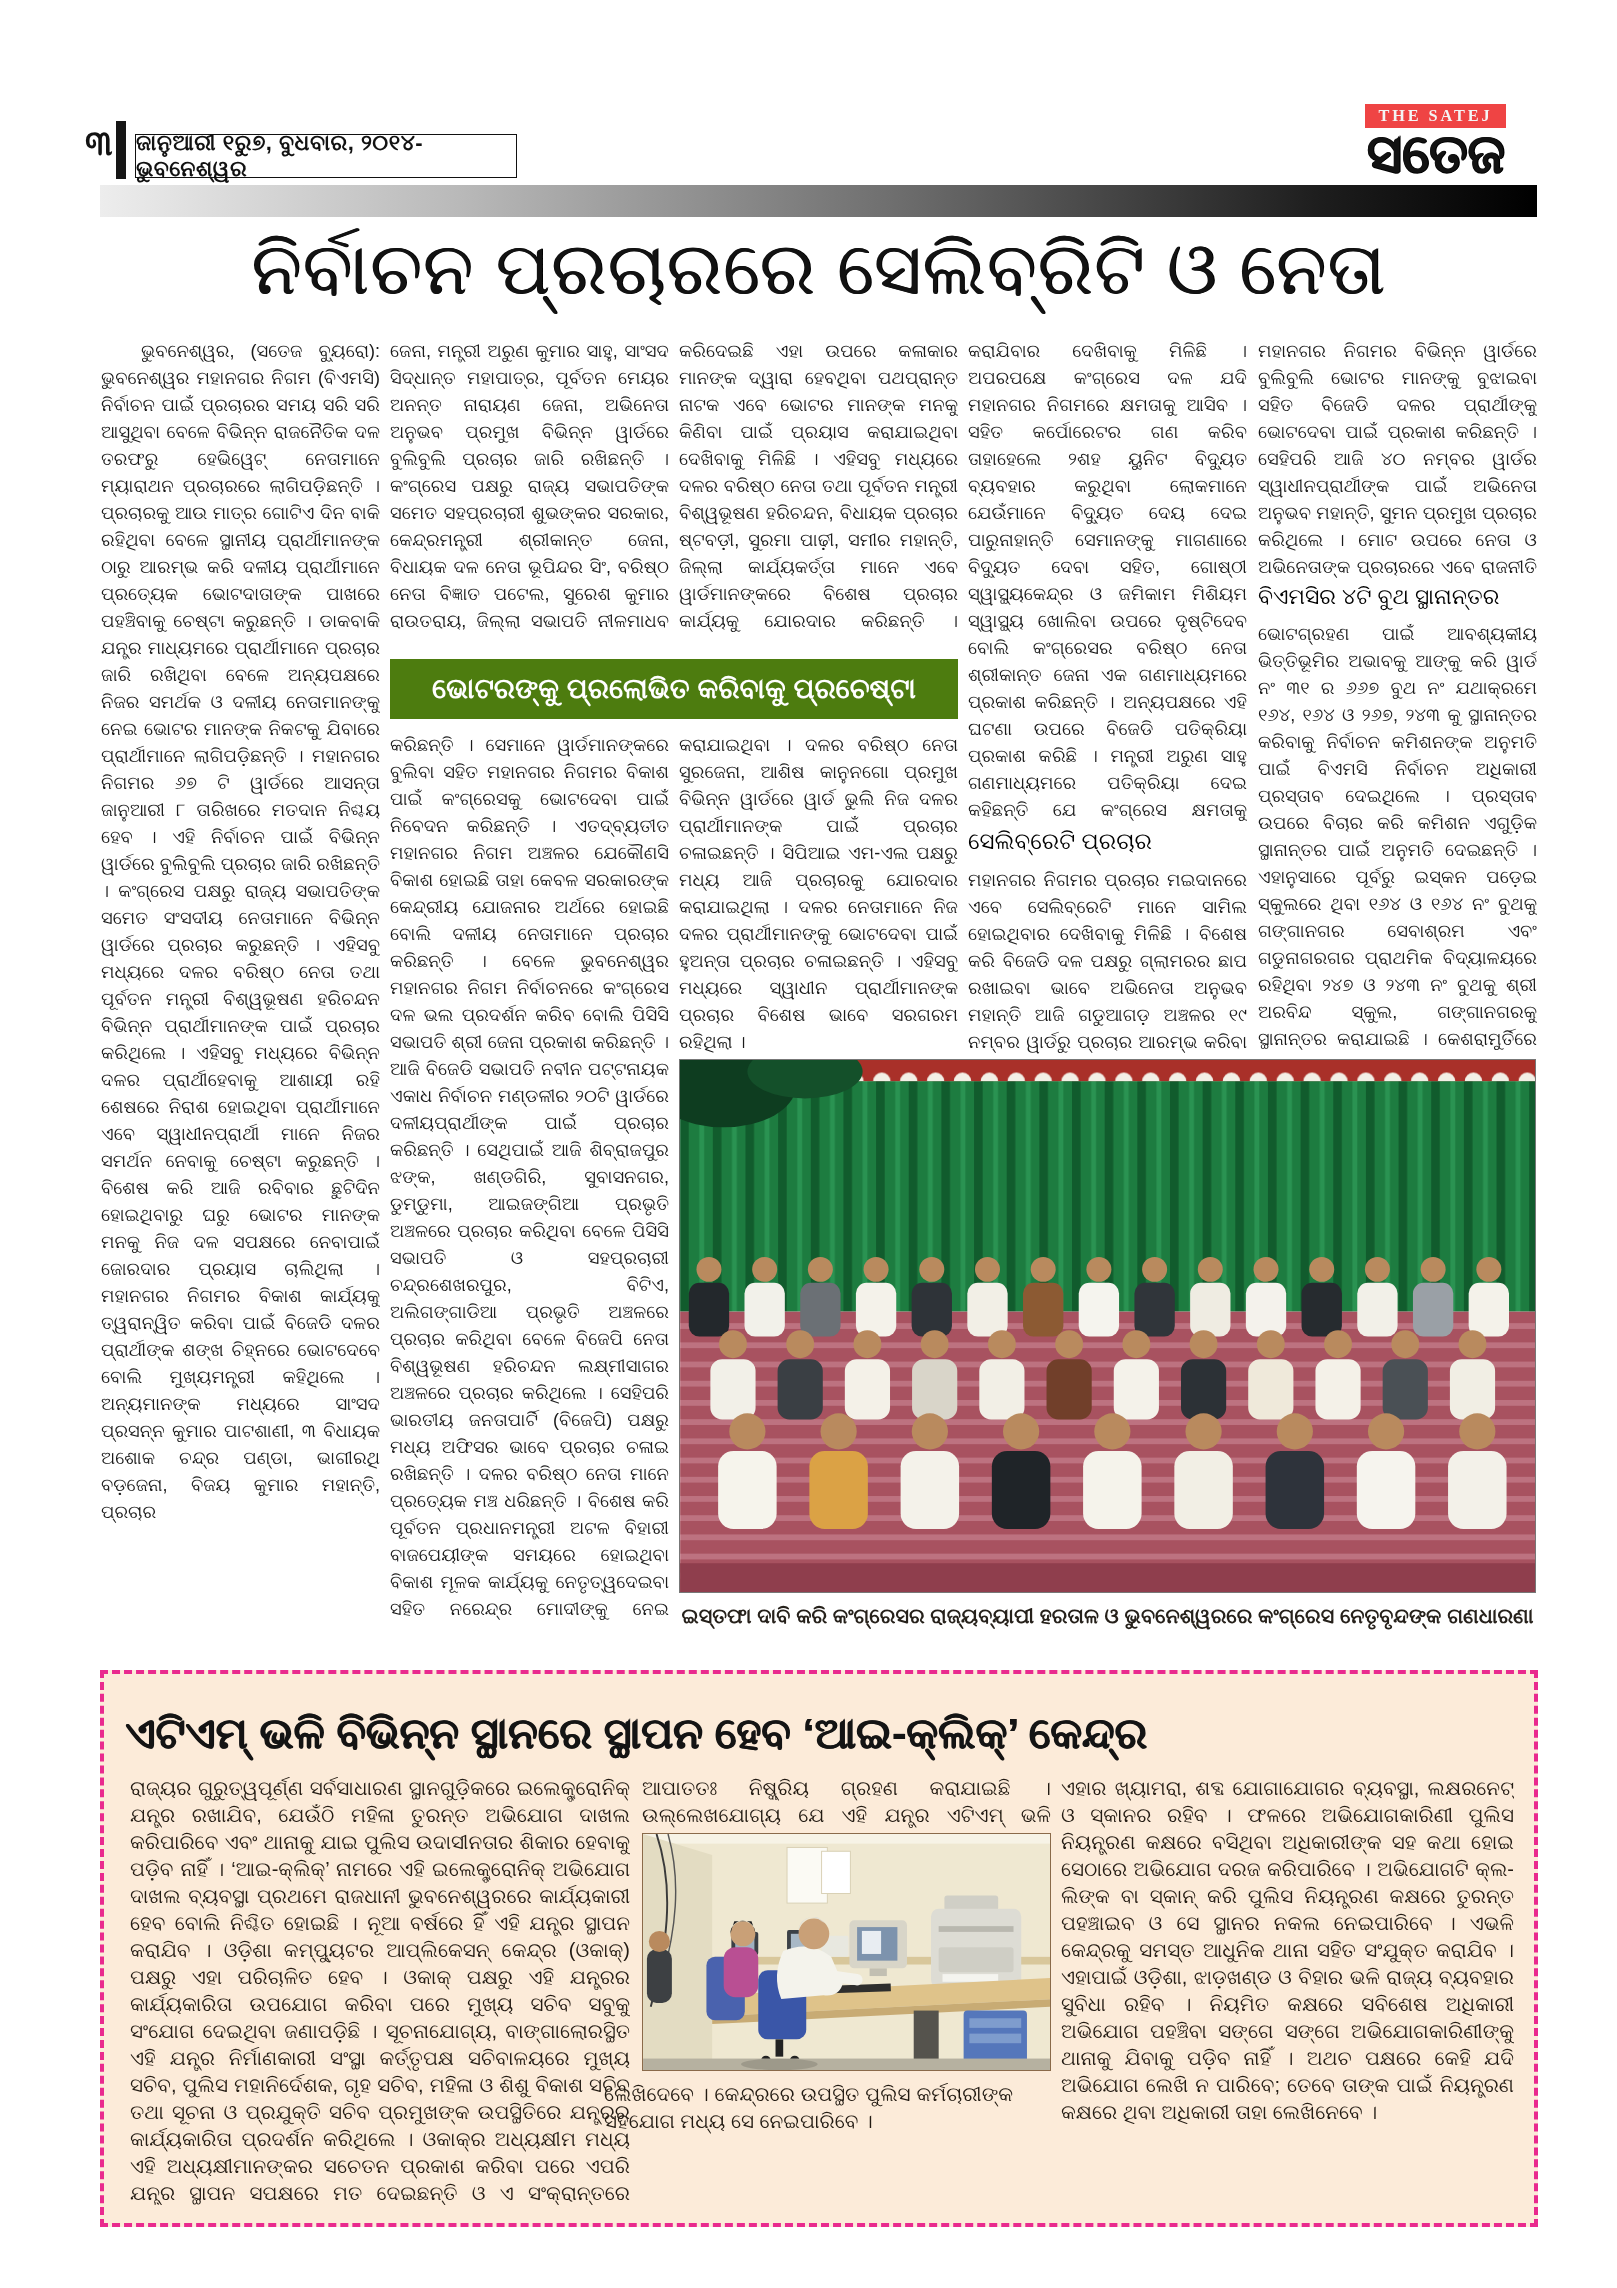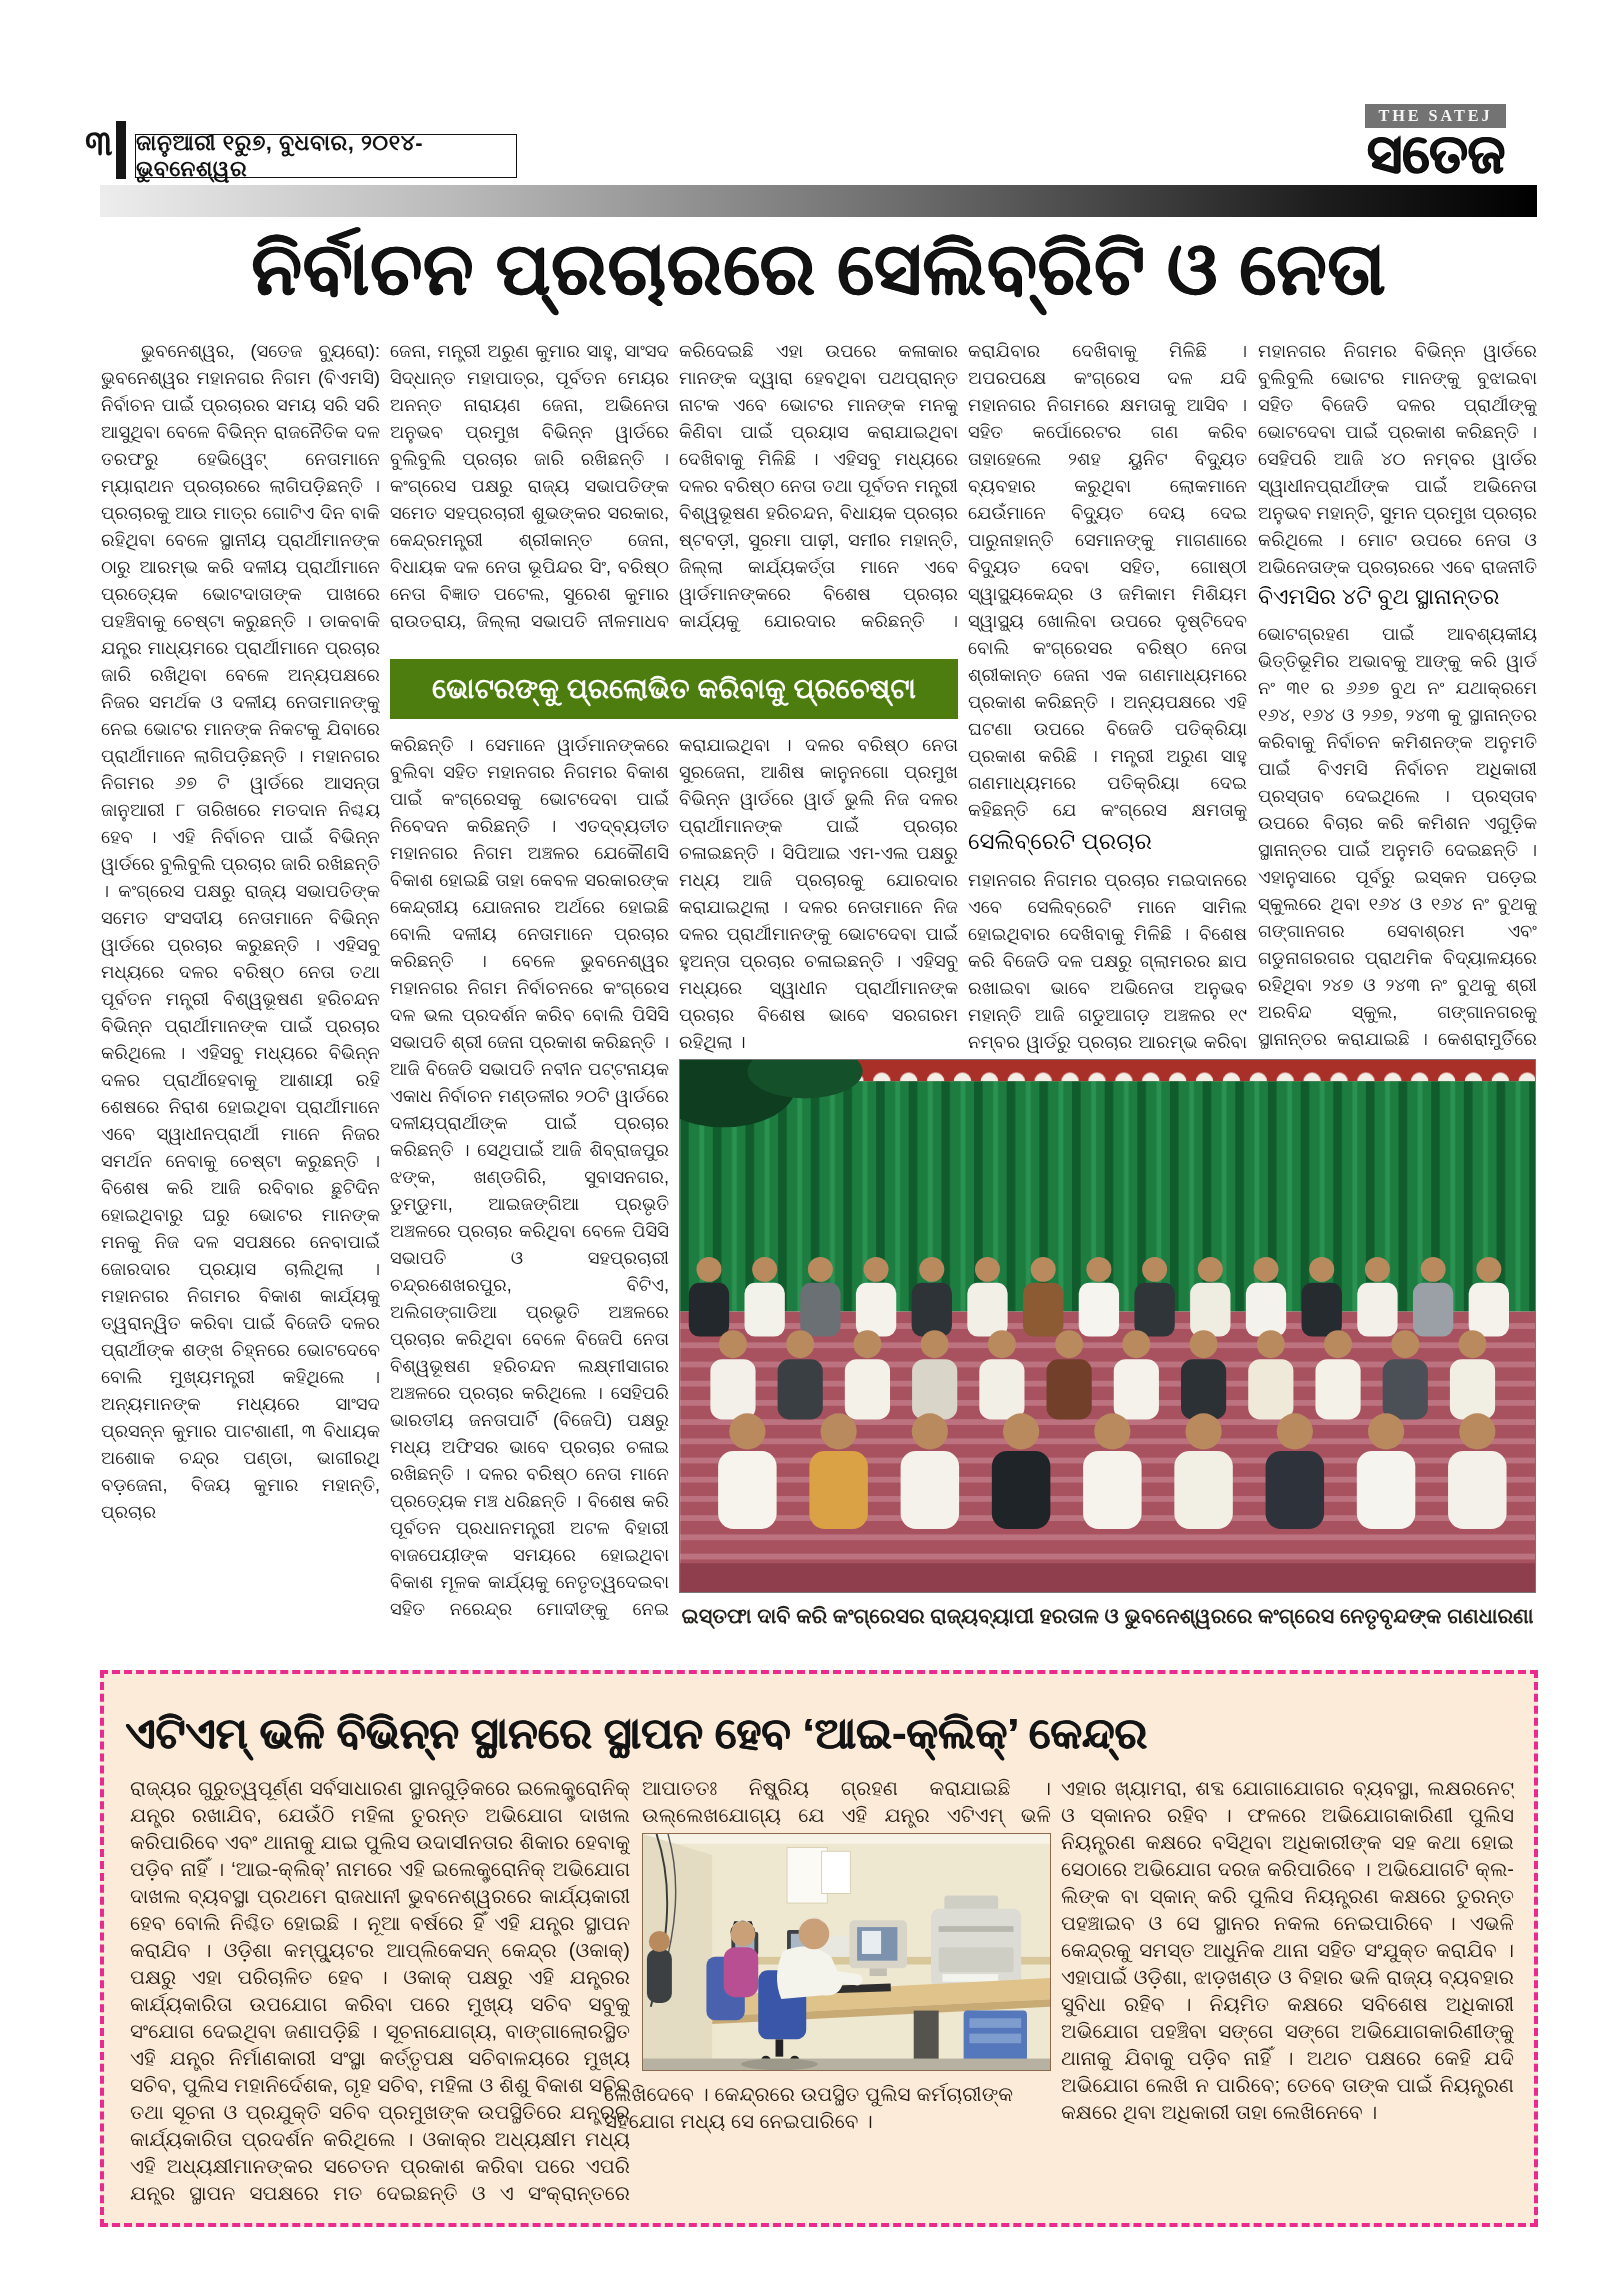--- a/index.html
+++ b/index.html
@@ -8,30 +8,30 @@
   .abs{position:absolute}
   .jtext{font-size:18px;line-height:27px;text-align:justify;overflow:hidden;color:#1a1a1a;word-break:break-word}
   .btext{font-size:20px;line-height:27px;text-align:justify;overflow:hidden;color:#221a12;word-break:break-word}
 
   
   .page-num{left:85px;top:123px;font-size:35px;font-weight:bold}
   .head-bar{left:116px;top:121px;width:9.6px;height:58px;background:#161616}
   .date-box{left:135px;top:134px;width:382px;height:44px;border:1.9px solid #111;
             display:flex;align-items:center;justify-content:flex-end;font-size:22px;font-weight:600;letter-spacing:0.5px}
   .masthead{left:1324px;top:104px;width:223px;text-align:center}
-  .masthead-top{display:inline-block;background:#737373;color:#f4f4f4;font-size:16.3px;font-weight:bold;
+  .masthead-top{display:inline-block;background:#ef4444;color:#f4f4f4;font-size:16.3px;font-weight:bold;
                 letter-spacing:2.9px;padding:1.9px 13.4px;font-family:"Liberation Serif","DejaVu Serif",serif}
   .masthead-name{font-size:54px;font-weight:bold;line-height:54px;margin-top:-1.9px;
                  text-shadow:1.4px 0 0 #000, 0 1px 0 #000}
   .grad-bar{left:100px;top:185px;width:1437px;height:32px;
             background:linear-gradient(90deg,#ededed 0%,#b9b9b9 25%,#6f6f6f 55%,#1d1d1d 85%,#000 100%)}
 
   
   .headline{left:100px;top:221px;width:1437px;text-align:center;font-size:73px;line-height:96px;
-            font-weight:bold;letter-spacing:1px;text-shadow:1px 0 0 #000;white-space:nowrap;overflow:hidden}
+            font-weight:normal;letter-spacing:1px;text-shadow:1px 0 0 #000;white-space:nowrap;overflow:hidden}
   .subbox{left:390px;top:659px;width:568px;height:60px;background:#4d7c0f;color:#fff;
           display:flex;align-items:center;justify-content:center;font-size:28px;font-weight:bold;white-space:nowrap;overflow:hidden}
   .colsub{font-weight:normal;font-size:23px;white-space:nowrap;overflow:hidden;color:#000}
 
   
   .main-photo{left:679px;top:1059px;width:857px;height:534px;border:1px solid #777;overflow:hidden}
   .caption{left:679px;top:1601px;width:857px;text-align:center;font-size:20.7px;line-height:29px;font-weight:600;color:#26211b}
 
   
   .pink-box{left:100px;top:1670px;width:1438px;height:557px;background:#fcebd9;border:4.8px dashed #e92a8e}

